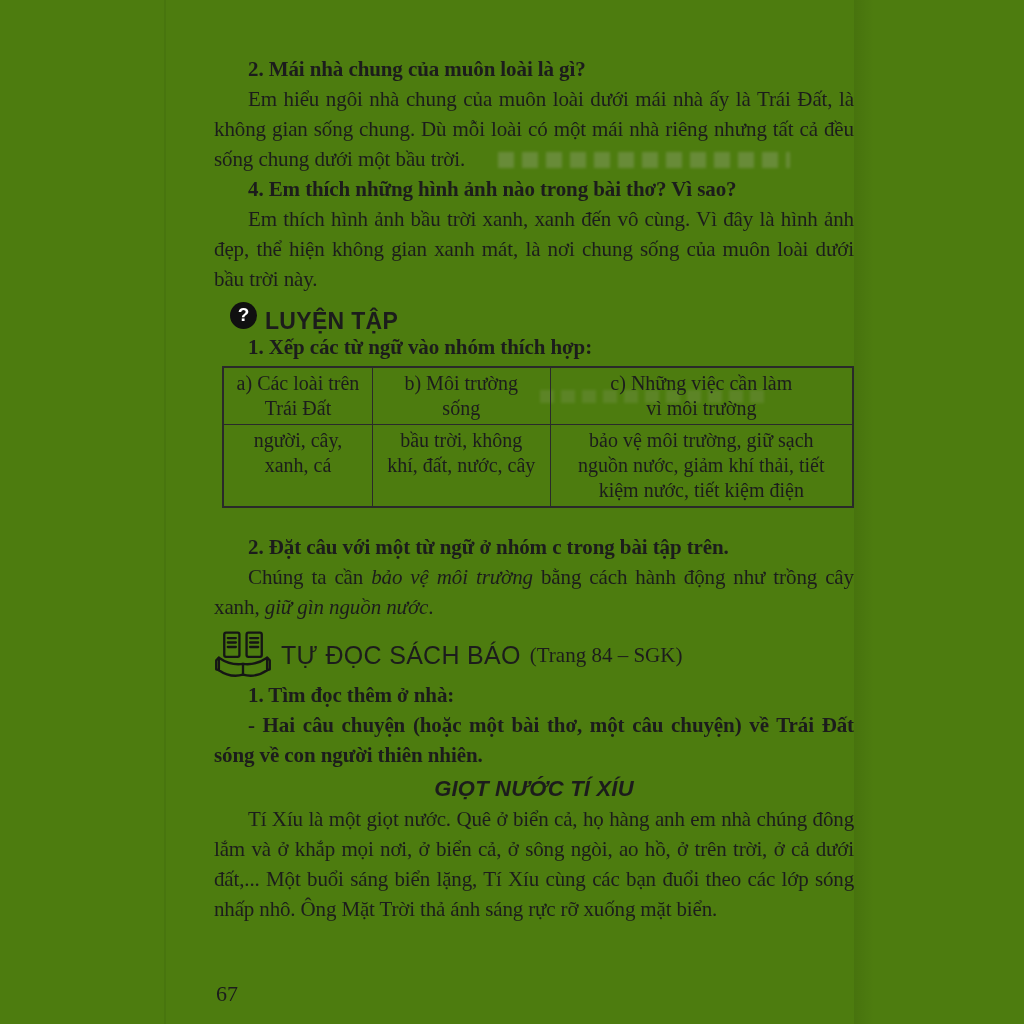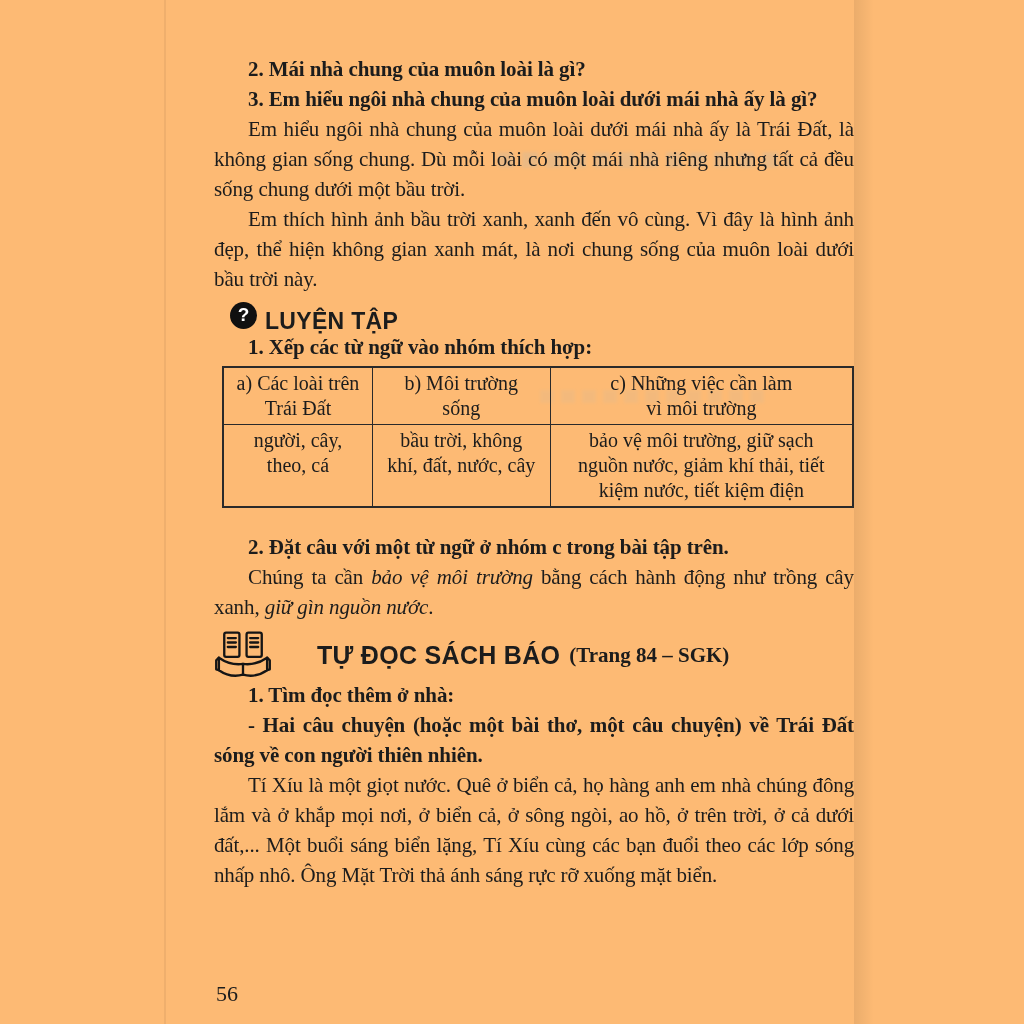--- a/index.html
+++ b/index.html
@@ -1,18 +1,18 @@
 <!DOCTYPE html>
 <html><head>
 <meta charset="utf-8">
 <style>
   html,body{margin:0;padding:0;background:#ffffff;}
   .page{
     position:relative;width:1024px;height:1024px;overflow:hidden;
-    background:#fdba74;color:#1c1c1c;
+    background:#4d7c0f;color:#1c1c1c;
     font-family:"Liberation Serif","DejaVu Serif",serif;
   }
   
   .scan-line-left{position:absolute;left:164px;top:0;width:2px;height:1024px;background:rgba(0,0,0,.055);}
   .scan-shadow-right{position:absolute;left:854px;top:0;width:20px;height:1024px;
     background:linear-gradient(90deg,rgba(0,0,0,.075),rgba(0,0,0,0));}
   .ghost{position:absolute;opacity:.25;filter:blur(1.6px);pointer-events:none;}
   .g1{left:498px;top:152px;width:292px;height:16px;
     background:repeating-linear-gradient(90deg,#b9b9b2 0 16px,transparent 16px 24px);}
   .g2{left:540px;top:390px;width:230px;height:13px;opacity:.14;
@@ -38,22 +38,22 @@
     padding:3px 5px;text-align:center;vertical-align:top;white-space:pre-line;}
   .col-a{width:148px;} .col-b{width:176px;} .col-c{width:300px;}
 
   .mt14{margin-top:24px;}
   .it{font-style:italic;}
 
   
   .reading-h{margin-top:8px;height:50px;display:flex;align-items:center;gap:9px;}
   .book-icon{flex:0 0 auto;}
   .reading-title{font-family:"Liberation Sans","DejaVu Sans",sans-serif;
-    font-weight:700;font-size:25px;letter-spacing:.3px;white-space:nowrap;margin-left:36px;}
-  .reading-suffix{font-weight:700;font-size:21px;white-space:nowrap;}
+    font-weight:400;font-size:25px;letter-spacing:.3px;white-space:nowrap;}
+  .reading-suffix{font-weight:400;font-size:21px;white-space:nowrap;}
 
   .story-title{margin-top:4px;text-align:center;text-indent:0;
     font-family:"Liberation Sans","DejaVu Sans",sans-serif;
     font-weight:700;font-style:italic;font-size:22px;letter-spacing:.2px;}
 
   .pagenum{position:absolute;left:216px;top:980px;font-size:22px;line-height:28px;}
 </style>
 </head>
 <body>
 
@@ -61,23 +61,23 @@
 
   <div class="scan-line-left"></div>
   <div class="scan-shadow-right"></div>
   <div class="ghost g1"></div>
   <div class="ghost g2"></div>
 
   <div class="content">
 
     <p class="q">2. Mái nhà chung của muôn loài là gì?</p>
 
-    <p class="q">3. Em hiểu ngôi nhà chung của muôn loài dưới mái nhà ấy là gì?</p>
     <p class="a">Em hiểu ngôi nhà chung của muôn loài dưới mái nhà ấy là Trái Đất, là không gian sống chung. Dù mỗi loài có một mái nhà riêng nhưng tất cả đều sống chung dưới một bầu trời.</p>
 
+    <p class="q">4. Em thích những hình ảnh nào trong bài thơ? Vì sao?</p>
     <p class="a">Em thích hình ảnh bầu trời xanh, xanh đến vô cùng. Vì đây là hình ảnh đẹp, thể hiện không gian xanh mát, là nơi chung sống của muôn loài dưới bầu trời này.</p>
 
     <div class="section-h">
       <span class="qicon">?</span>
       <span class="section-title">LUYỆN TẬP</span>
     </div>
 
     <p class="q">1. Xếp các từ ngữ vào nhóm thích hợp:</p>
 
     <table>
@@ -92,21 +92,21 @@
 Trái Đất</th>
           <th>b) Môi trường
 sống</th>
           <th>c) Những việc cần làm
 vì môi trường</th>
         </tr>
       </thead>
       <tbody>
         <tr>
           <td>người, cây,
-theo, cá</td>
+xanh, cá</td>
           <td>bầu trời, không
 khí, đất, nước, cây</td>
           <td>bảo vệ môi trường, giữ sạch
 nguồn nước, giảm khí thải, tiết
 kiệm nước, tiết kiệm điện</td>
         </tr>
       </tbody>
     </table>
 
     <p class="q mt14">2. Đặt câu với một từ ngữ ở nhóm c trong bài tập trên.</p>
@@ -127,18 +127,19 @@
         <path d="M5,31 L2,34 L2,44 L5,45"></path>
         <path d="M59,31 L62,34 L62,44 L59,45"></path>
       </svg>
       <span class="reading-title">TỰ ĐỌC SÁCH BÁO</span>
       <span class="reading-suffix">(Trang 84 – SGK)</span>
     </div>
 
     <p class="q">1. Tìm đọc thêm ở nhà:</p>
     <p class="q">- Hai câu chuyện (hoặc một bài thơ, một câu chuyện) về Trái Đất sóng về con người thiên nhiên.</p>
 
+    <p class="story-title">GIỌT NƯỚC TÍ XÍU</p>
     <p class="a story">Tí Xíu là một giọt nước. Quê ở biển cả, họ hàng anh em nhà chúng đông lắm và ở khắp mọi nơi, ở biển cả, ở sông ngòi, ao hồ, ở trên trời, ở cả dưới đất,... Một buổi sáng biển lặng, Tí Xíu cùng các bạn đuổi theo các lớp sóng nhấp nhô. Ông Mặt Trời thả ánh sáng rực rỡ xuống mặt biển.</p>
 
   </div>
 
-  <div class="pagenum">56</div>
+  <div class="pagenum">67</div>
 </div>
 
 </body></html>

